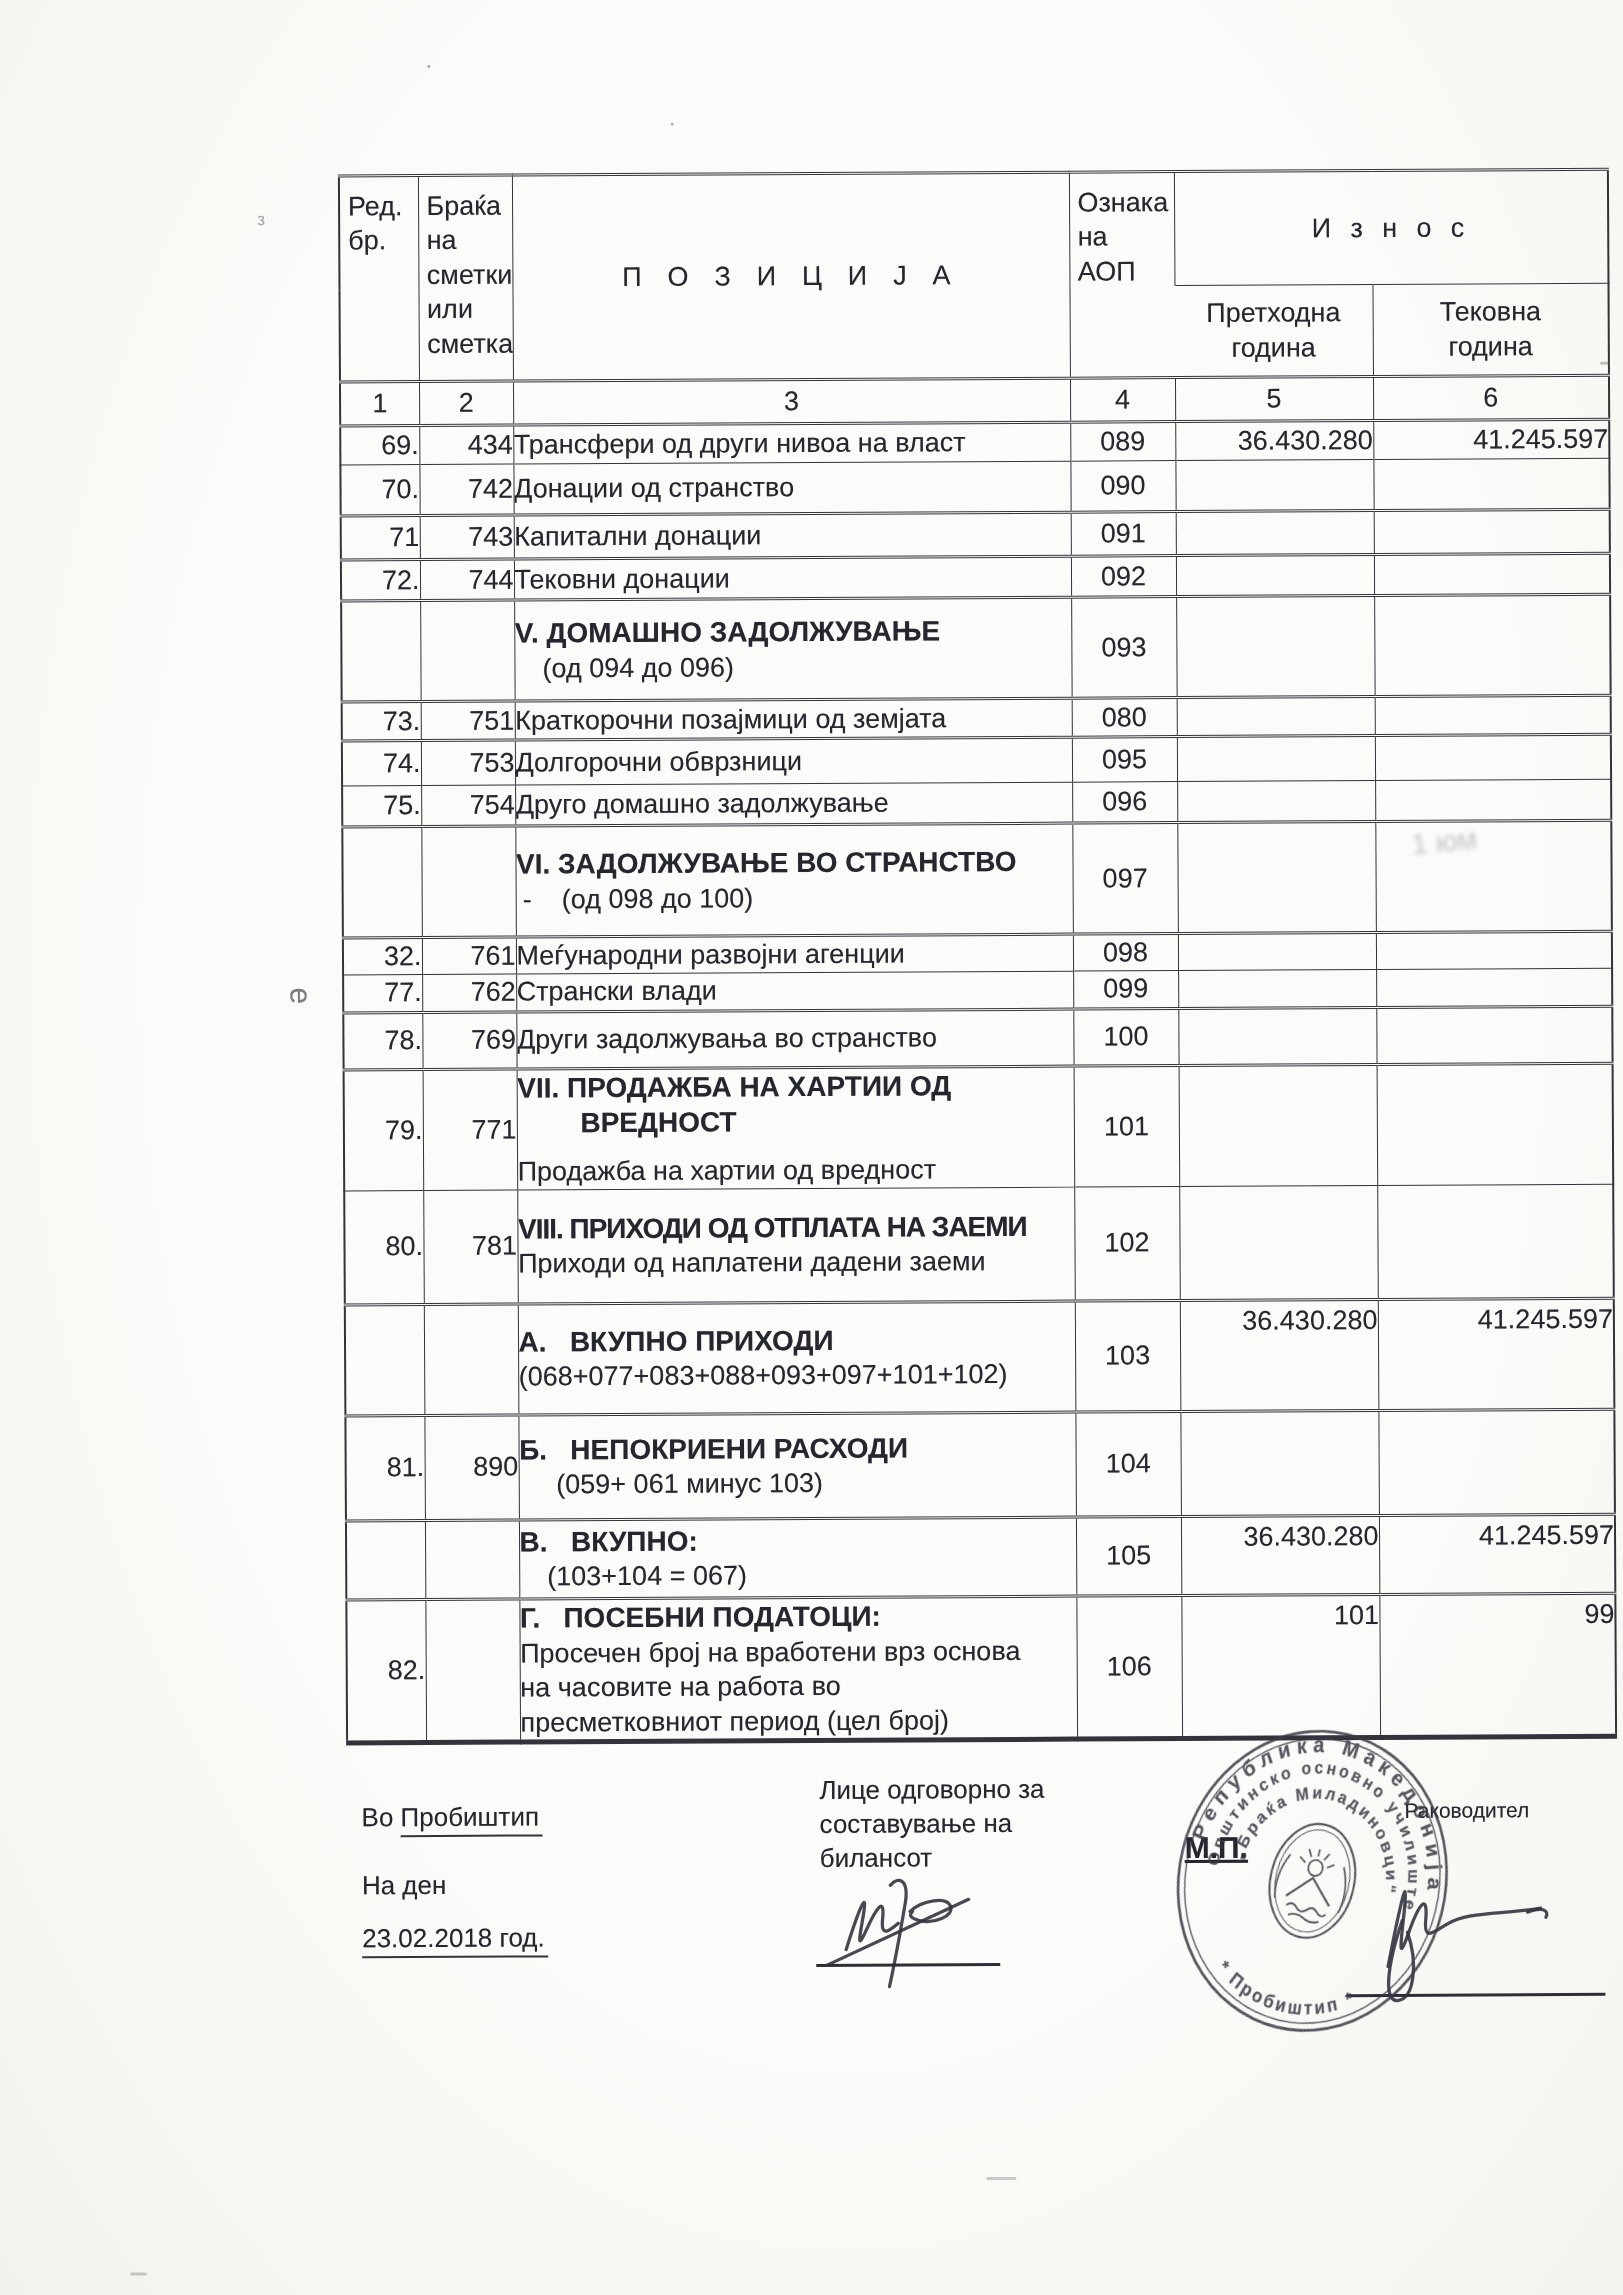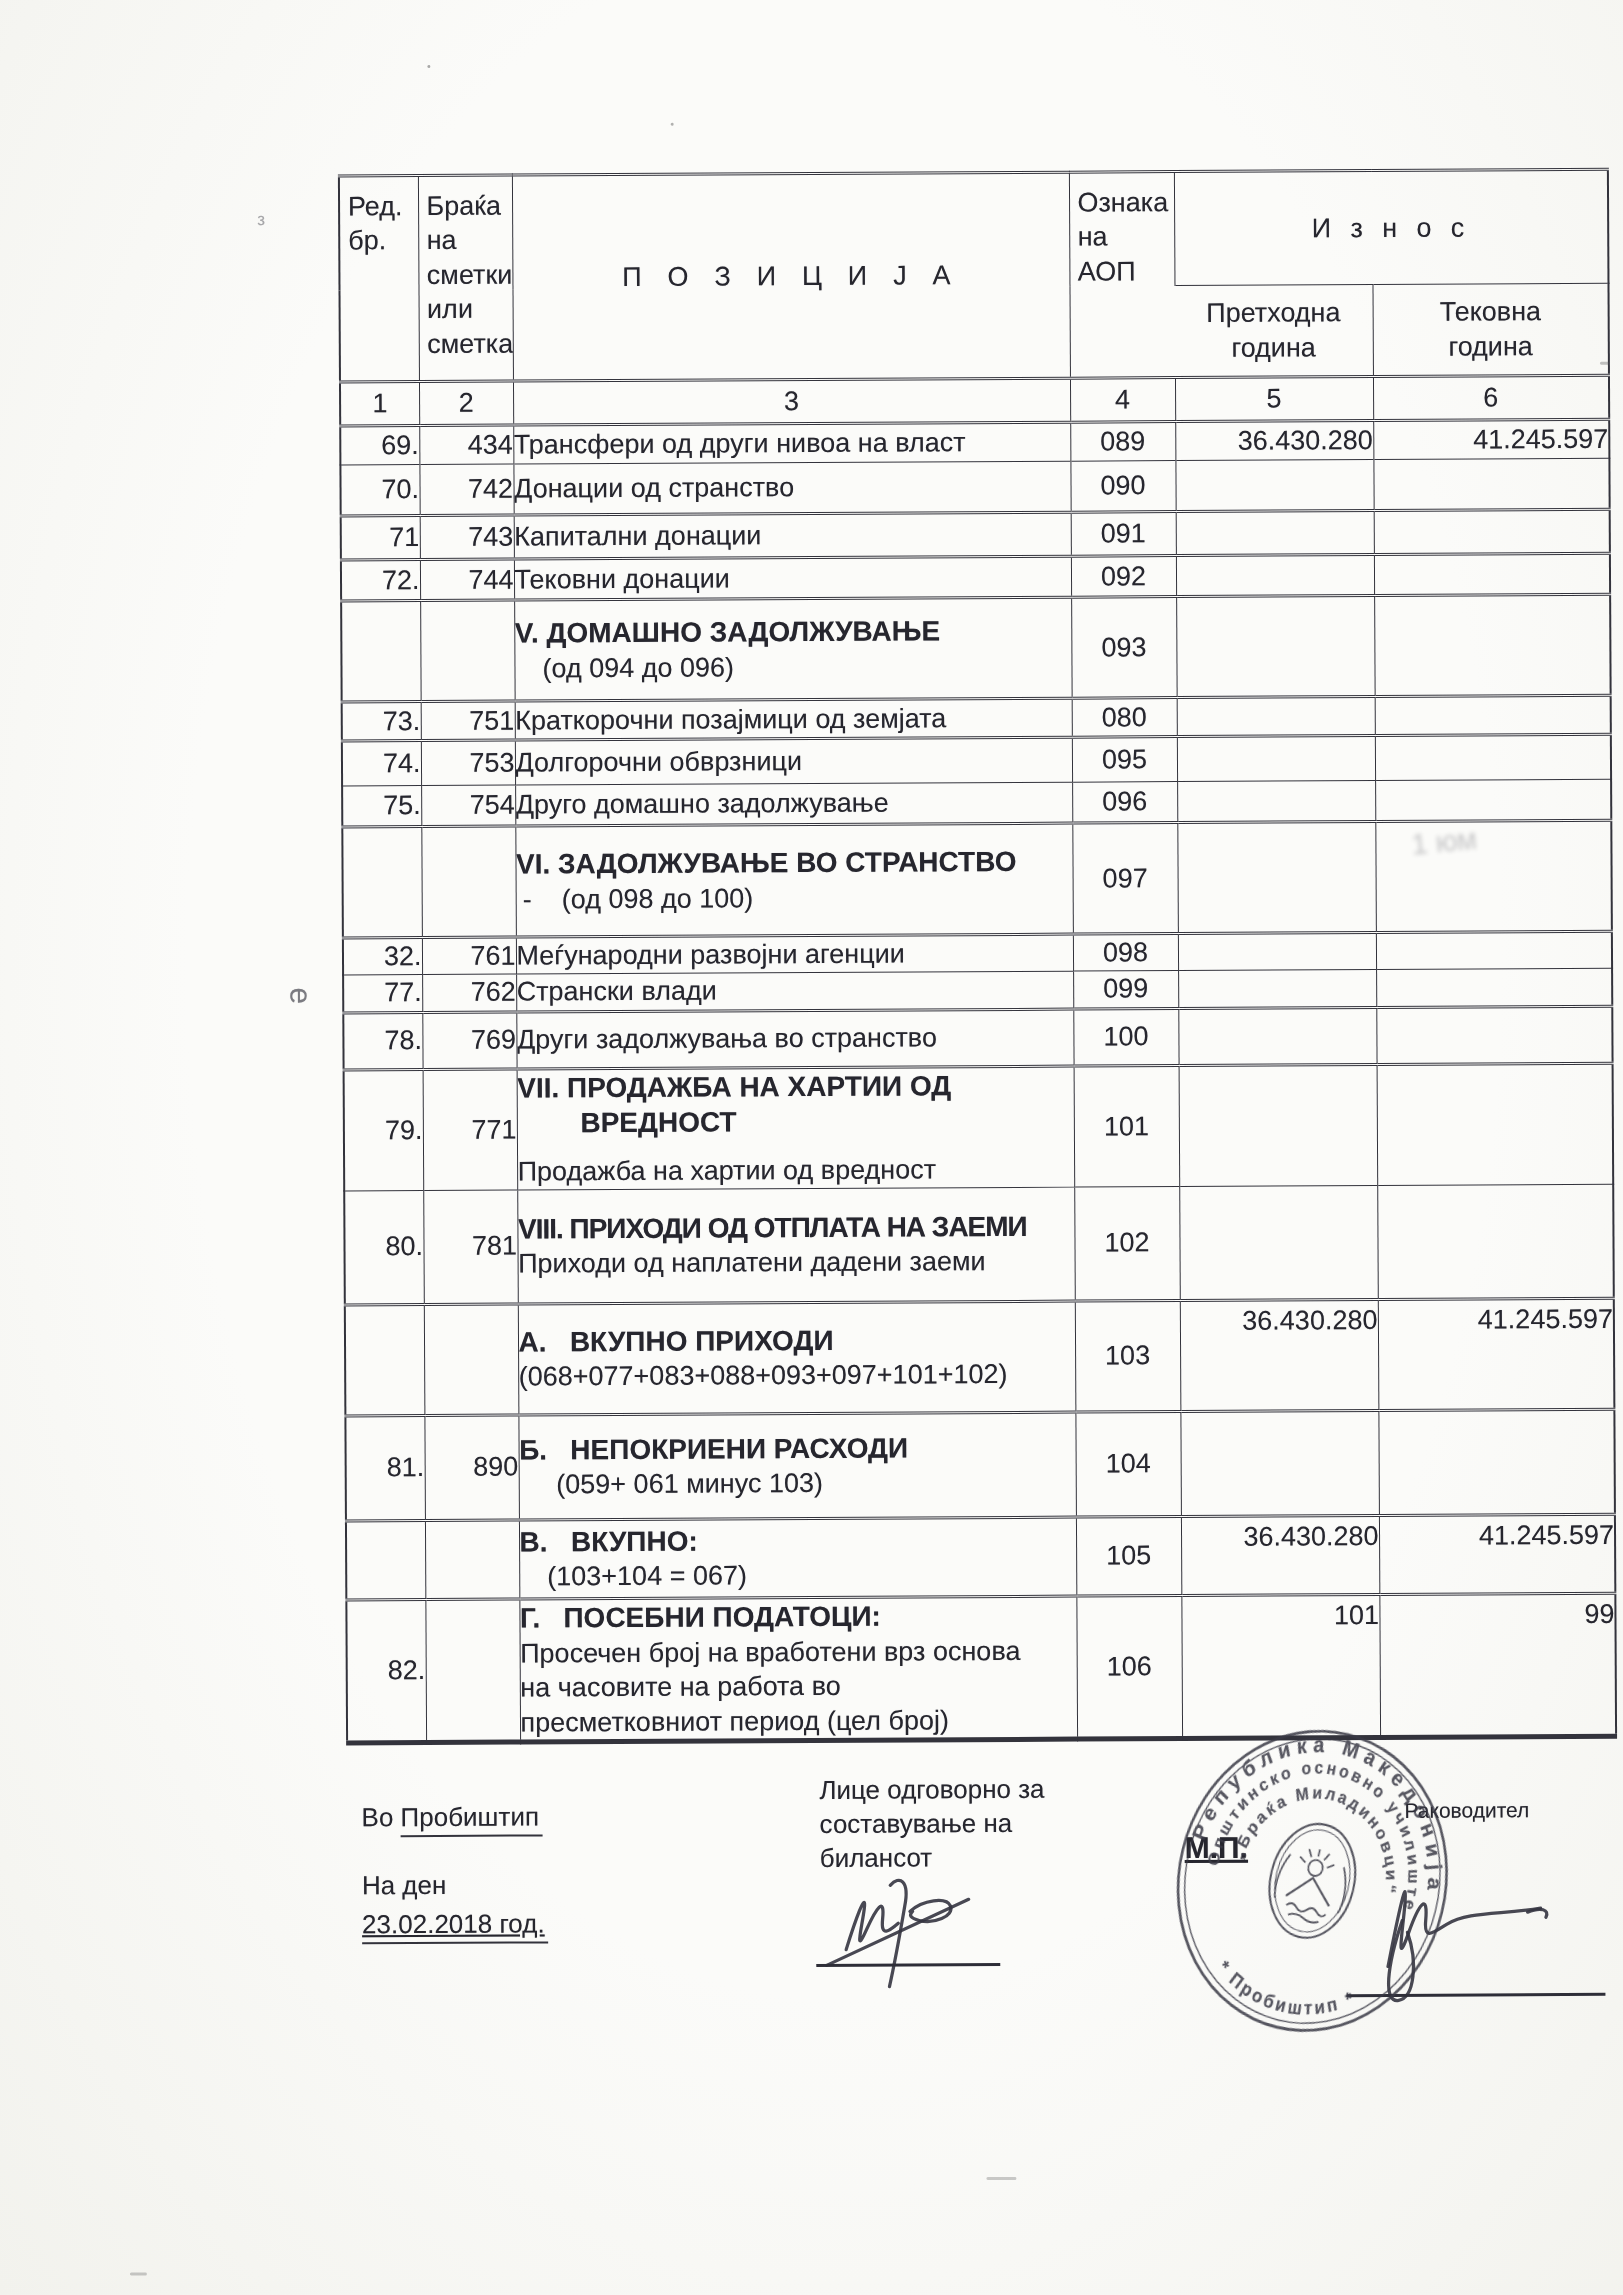--- a/index.html
+++ b/index.html
@@ -308,21 +308,21 @@
             <td class="aop">106</td>
             <td class="val prev">101</td>
             <td class="val curr">99</td>
           </tr>
         </tbody>
     </table>
 
     <div class="abs ftext" style="left:358px; top:1799px;">
       <div><span>Во</span>&nbsp;<span class="u">Пробиштип</span></div>
       <div style="margin-top:34px;">На ден</div>
-      <div style="margin-top:5px;text-decoration:underline;"><span class="u">23.02.2018 год.</span></div>
+      <div style="margin-top:19px;"><span class="u">23.02.2018 год.</span></div>
     </div>
 
     <div class="abs ftext pre" style="left:816px; top:1774px;">Лице одговорно за
 составување на
 билансот</div>
 
     <svg class="abs sig" style="left:808px; top:1866px;" width="209" height="131" viewBox="0 0 320 200">
       <path d="M 52 128 C 66 84, 84 34, 80 66 C 76 96, 64 140, 84 96 C 98 66, 112 44, 108 82 C 105 110, 118 100, 132 88"></path>
       <path d="M 120 30 C 134 14, 150 22, 142 62 C 136 96, 126 150, 118 185"></path>
       <path d="M 150 70 C 170 52, 206 48, 212 62 C 218 78, 186 90, 164 84 C 150 80, 148 76, 154 70"></path>

